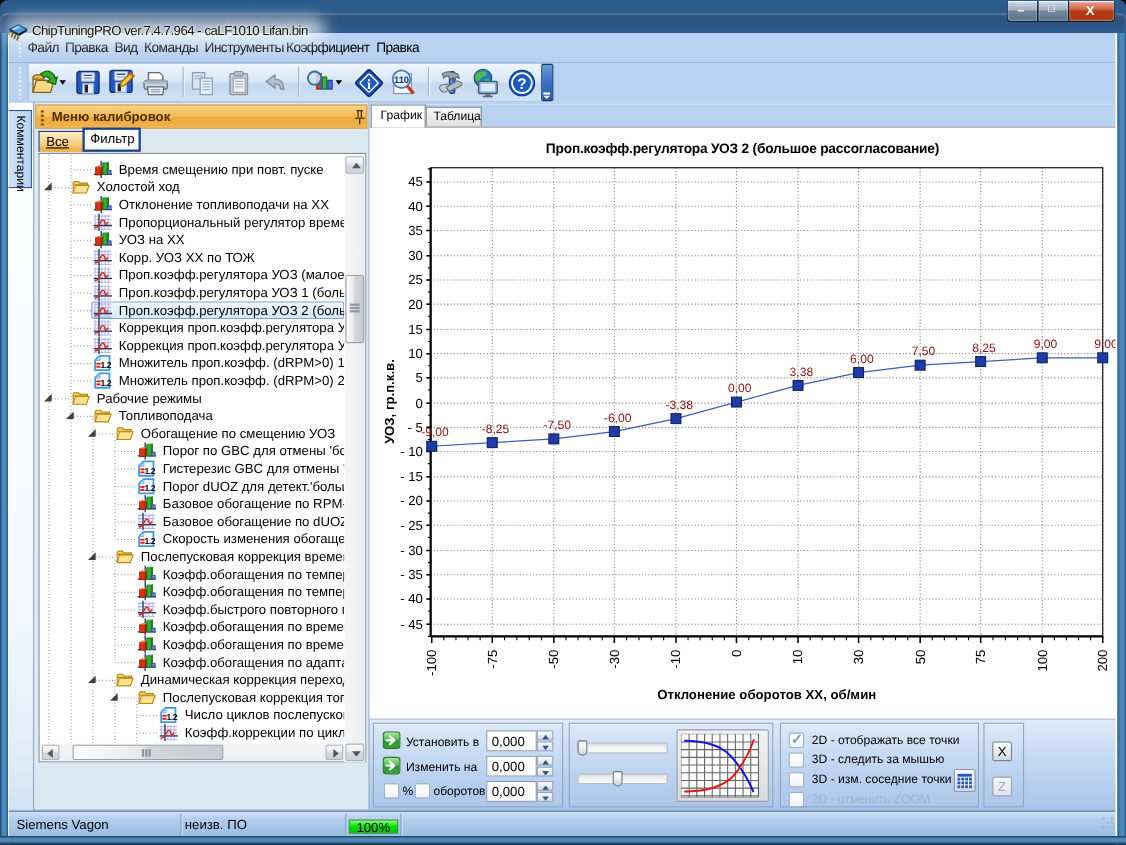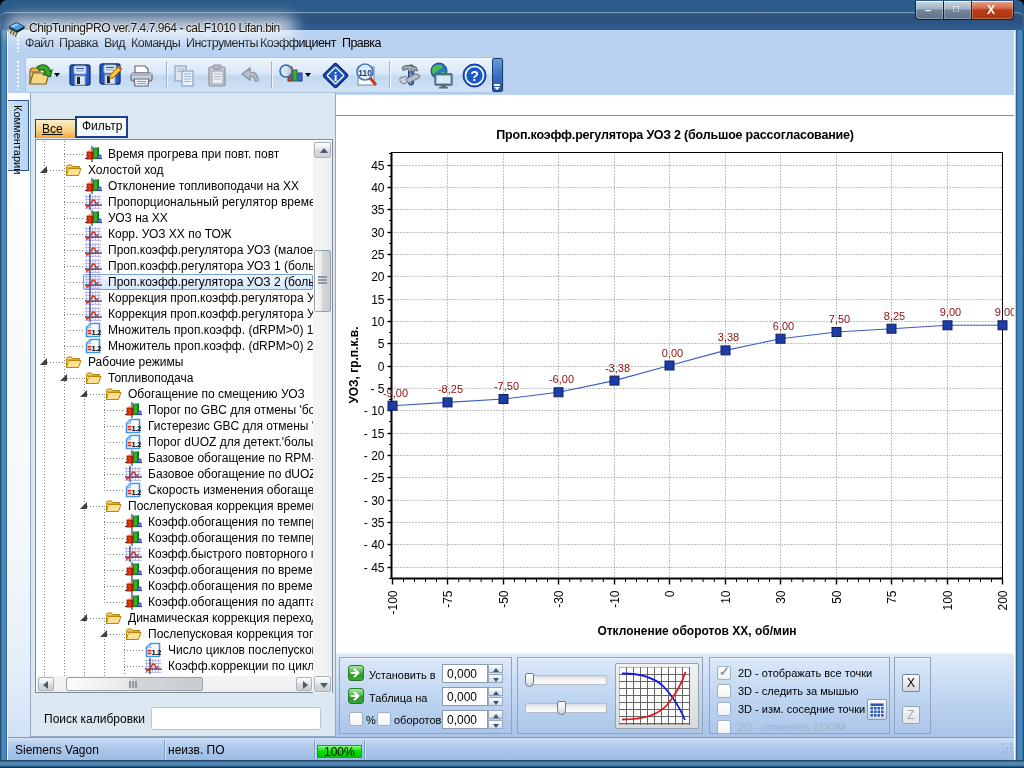--- a/index.html
+++ b/index.html
@@ -272,20 +272,33 @@
 <div class="abs" style="left:17px;top:35px;width:3px;height:17px;z-index:6;
 background-image:radial-gradient(circle at 1px 1px,#f8fbff 0.9px,#a8bdd8 1.3px,transparent 1.5px);background-size:3px 4px"></div>
 <div class="abs" style="left:17px;top:61px;width:3px;height:29px;z-index:6;
 background-image:radial-gradient(circle at 1px 1px,#f8fbff 0.9px,#a8bdd8 1.3px,transparent 1.5px);background-size:3px 4px"></div>
 <div id="dock"></div>
 <div id="comm-tab">
     <span>Комментарии</span>
   </div>
 
 <div id="lpanel">
+  <div id="lp-header">
+      <span class="grip"></span>
+      <svg class="abs" style="left:288px;top:3px" width="12" height="15" viewBox="0 0 12 15">
+<g stroke="#3a2a10" stroke-width="1.1" fill="none">
+<line x1="3" y1="1.5" x2="9" y2="1.5"></line>
+<line x1="4.5" y1="2" x2="4.5" y2="8"></line>
+          <line x1="7.5" y1="2" x2="7.5" y2="8"></line>
+<line x1="1.5" y1="8.5" x2="10.5" y2="8.5"></line>
+<line x1="6" y1="9" x2="6" y2="14"></line>
+</g>
+</svg>
+      <span class="cap">Меню калибровок</span>
+    </div>
   <div id="lp-tabs">
     <div class="ltab" id="ltab-vse">Все</div>
     <div class="ltab" id="ltab-filtr">Фильтр</div>
   </div>
   <div id="treebox">
     <div id="tree">
 <div class="vdot" style="left:7px;top:0px;height:536px"></div>
 <div class="vdot" style="left:27px;top:0px;height:536px"></div>
 
 <div class="vdot" style="left:47px;top:237px;height:299px"></div>
@@ -298,21 +311,21 @@
           <line x1="7" y1="0" x2="7" y2="16" stroke="#223a66" stroke-width="1.2"></line>
           <line x1="0" y1="12.5" x2="17" y2="12.5" stroke="#223a66" stroke-width="1.2"></line>
           <rect x="2" y="6" width="5" height="7" fill="#e03010" stroke="#901800" stroke-width="0.8"></rect>
           <path d="M2 6 L4 4.5 L9 4.5 L7 6 Z" fill="#ff7040"></path>
           <path d="M7 13 L9 11.5 L9 4.5 L7 6 Z" fill="#a02000"></path>
           <rect x="8.5" y="2" width="4" height="10.5" fill="#30b030" stroke="#107010" stroke-width="0.8"></rect>
           <path d="M8.5 2 L10 1 L14 1 L12.5 2 Z" fill="#70d870"></path>
           <path d="M12.5 12.5 L14 11.5 L14 1 L12.5 2 Z" fill="#107010"></path>
           <rect x="13" y="9" width="3" height="3.5" fill="#7080d8" stroke="#3040a0" stroke-width="0.8"></rect>
         </svg>
-<span class="ttext" style="left:71px;top:6px">Время прогрева при повт. повт</span>
+<span class="ttext" style="left:71px;top:6px">Время смещению при повт. пуске</span>
 <div class="hdot" style="left:7px;top:29px;width:20px"></div>
 <div class="xarr" style="left:3px;top:25px"></div>
 <svg class="abs" style="left:28px;top:21px" width="17" height="16" viewBox="0 0 17 16">
           <path d="M1.5 13.5 L1.5 4.5 L2.5 3 L6.5 3 L7.5 4.5 L14.5 4.5 L14.5 6 L1.5 6 Z" fill="#f7d065" stroke="#b8860b" stroke-width="1"></path>
           <path d="M1.5 13.5 L3.5 6.5 L16 6.5 L13.5 13.5 Z" fill="#fbe292" stroke="#b8860b" stroke-width="1"></path>
         </svg>
 <span class="ttext" style="left:51px;top:22px">Холостой ход</span>
 <div class="hdot" style="left:27px;top:45px;width:20px"></div>
 <svg class="abs" style="left:48px;top:37px" width="17" height="16" viewBox="0 0 17 16">
           <line x1="7" y1="0" x2="7" y2="16" stroke="#223a66" stroke-width="1.2"></line>
@@ -727,28 +740,28 @@
 <div class="sb-btn" style="left:1px;top:1px;width:16px;height:14px">
           <i class="tri" style="left:4px;top:3px;border-top:4px solid transparent;border-bottom:4px solid transparent;border-right:5px solid #4a5a6a"></i>
         </div>
 <div class="sb-btn" style="left:259px;top:1px;width:16px;height:14px">
           <i class="tri" style="left:6px;top:3px;border-top:4px solid transparent;border-bottom:4px solid transparent;border-left:5px solid #4a5a6a"></i>
         </div>
 <div class="sb-thumb abs" style="left:29px;top:1px;width:137px;height:14px"></div>
 <div class="abs" style="left:92px;top:5px;width:1.5px;height:7px;background:#90979f;box-shadow:3px 0 0 #90979f,6px 0 0 #90979f"></div>
 </div>
   </div>
-  <div id="search-row">
-    <label>Поиск калибровки</label>
-    <div id="search-input"></div>
-  </div>
 </div>
 
 <div id="rarea">
   <div class="abs" style="left:0;top:0;width:679px;height:2px;background:#b9d2f1"></div>
+  <div id="rtabs">
+    <div id="rtab1">График</div>
+    <div id="rtab2">Таблица</div>
+  </div>
   <div id="rcontent"></div>
 <svg class="abs" style="left:0;top:0" width="679" height="560" viewBox="0 0 679 560" font-family="Liberation Sans, sans-serif">
 <text x="339" y="46" font-size="12.5" font-weight="bold" letter-spacing="-0.2" text-anchor="middle" fill="#000">Проп.коэфф.регулятора УОЗ 2 (большое рассогласование)</text>
 <text x="22" y="272" font-size="12" font-weight="bold" text-anchor="middle" fill="#000" transform="rotate(-90 22 272)">УОЗ, гр.п.к.в.</text>
 <text x="361" y="542" font-size="12" font-weight="bold" text-anchor="middle" fill="#000">Отклонение оборотов ХХ, об/мин</text>
 <line x1="55.5" y1="474.5" x2="666.5" y2="474.5" stroke="#828282" stroke-width="1" stroke-dasharray="1 2"></line>
 <line x1="55.5" y1="451.5" x2="666.5" y2="451.5" stroke="#828282" stroke-width="1" stroke-dasharray="1 2"></line>
 <line x1="55.5" y1="429.5" x2="666.5" y2="429.5" stroke="#828282" stroke-width="1" stroke-dasharray="1 2"></line>
 <line x1="55.5" y1="407.5" x2="666.5" y2="407.5" stroke="#828282" stroke-width="1" stroke-dasharray="1 2"></line>
 <line x1="55.5" y1="384.5" x2="666.5" y2="384.5" stroke="#828282" stroke-width="1" stroke-dasharray="1 2"></line>
@@ -962,21 +975,21 @@
       <svg width="12" height="12" viewBox="0 0 12 12">
         <path d="M1.5 6 L7 6 M4.5 2.5 L8.5 6 L4.5 9.5" fill="none" stroke="#fff" stroke-width="2" stroke-linecap="round" stroke-linejoin="round"></path>
       </svg>
     </div>
 <div class="greenbtn" style="left:12px;top:34px">
       <svg width="12" height="12" viewBox="0 0 12 12">
         <path d="M1.5 6 L7 6 M4.5 2.5 L8.5 6 L4.5 9.5" fill="none" stroke="#fff" stroke-width="2" stroke-linecap="round" stroke-linejoin="round"></path>
       </svg>
     </div>
 <span class="blabel" style="left:33px;top:15px">Установить в</span>
-<span class="blabel" style="left:33px;top:38px">Таблица на</span>
+<span class="blabel" style="left:33px;top:38px">Изменить на</span>
 <div class="cbx" style="left:13px;top:58px"></div>
 <span class="blabel" style="left:30px;top:60px">%</span>
 <div class="cbx" style="left:41px;top:58px"></div>
 <span class="blabel" style="left:58px;top:60px">оборотов.</span>
 <div class="binput" style="left:106px;top:10px">0,000</div>
 <div class="spin" style="left:152px;top:10px">
       <div class="up">
         <i></i>
       </div>
       <div class="dn">

